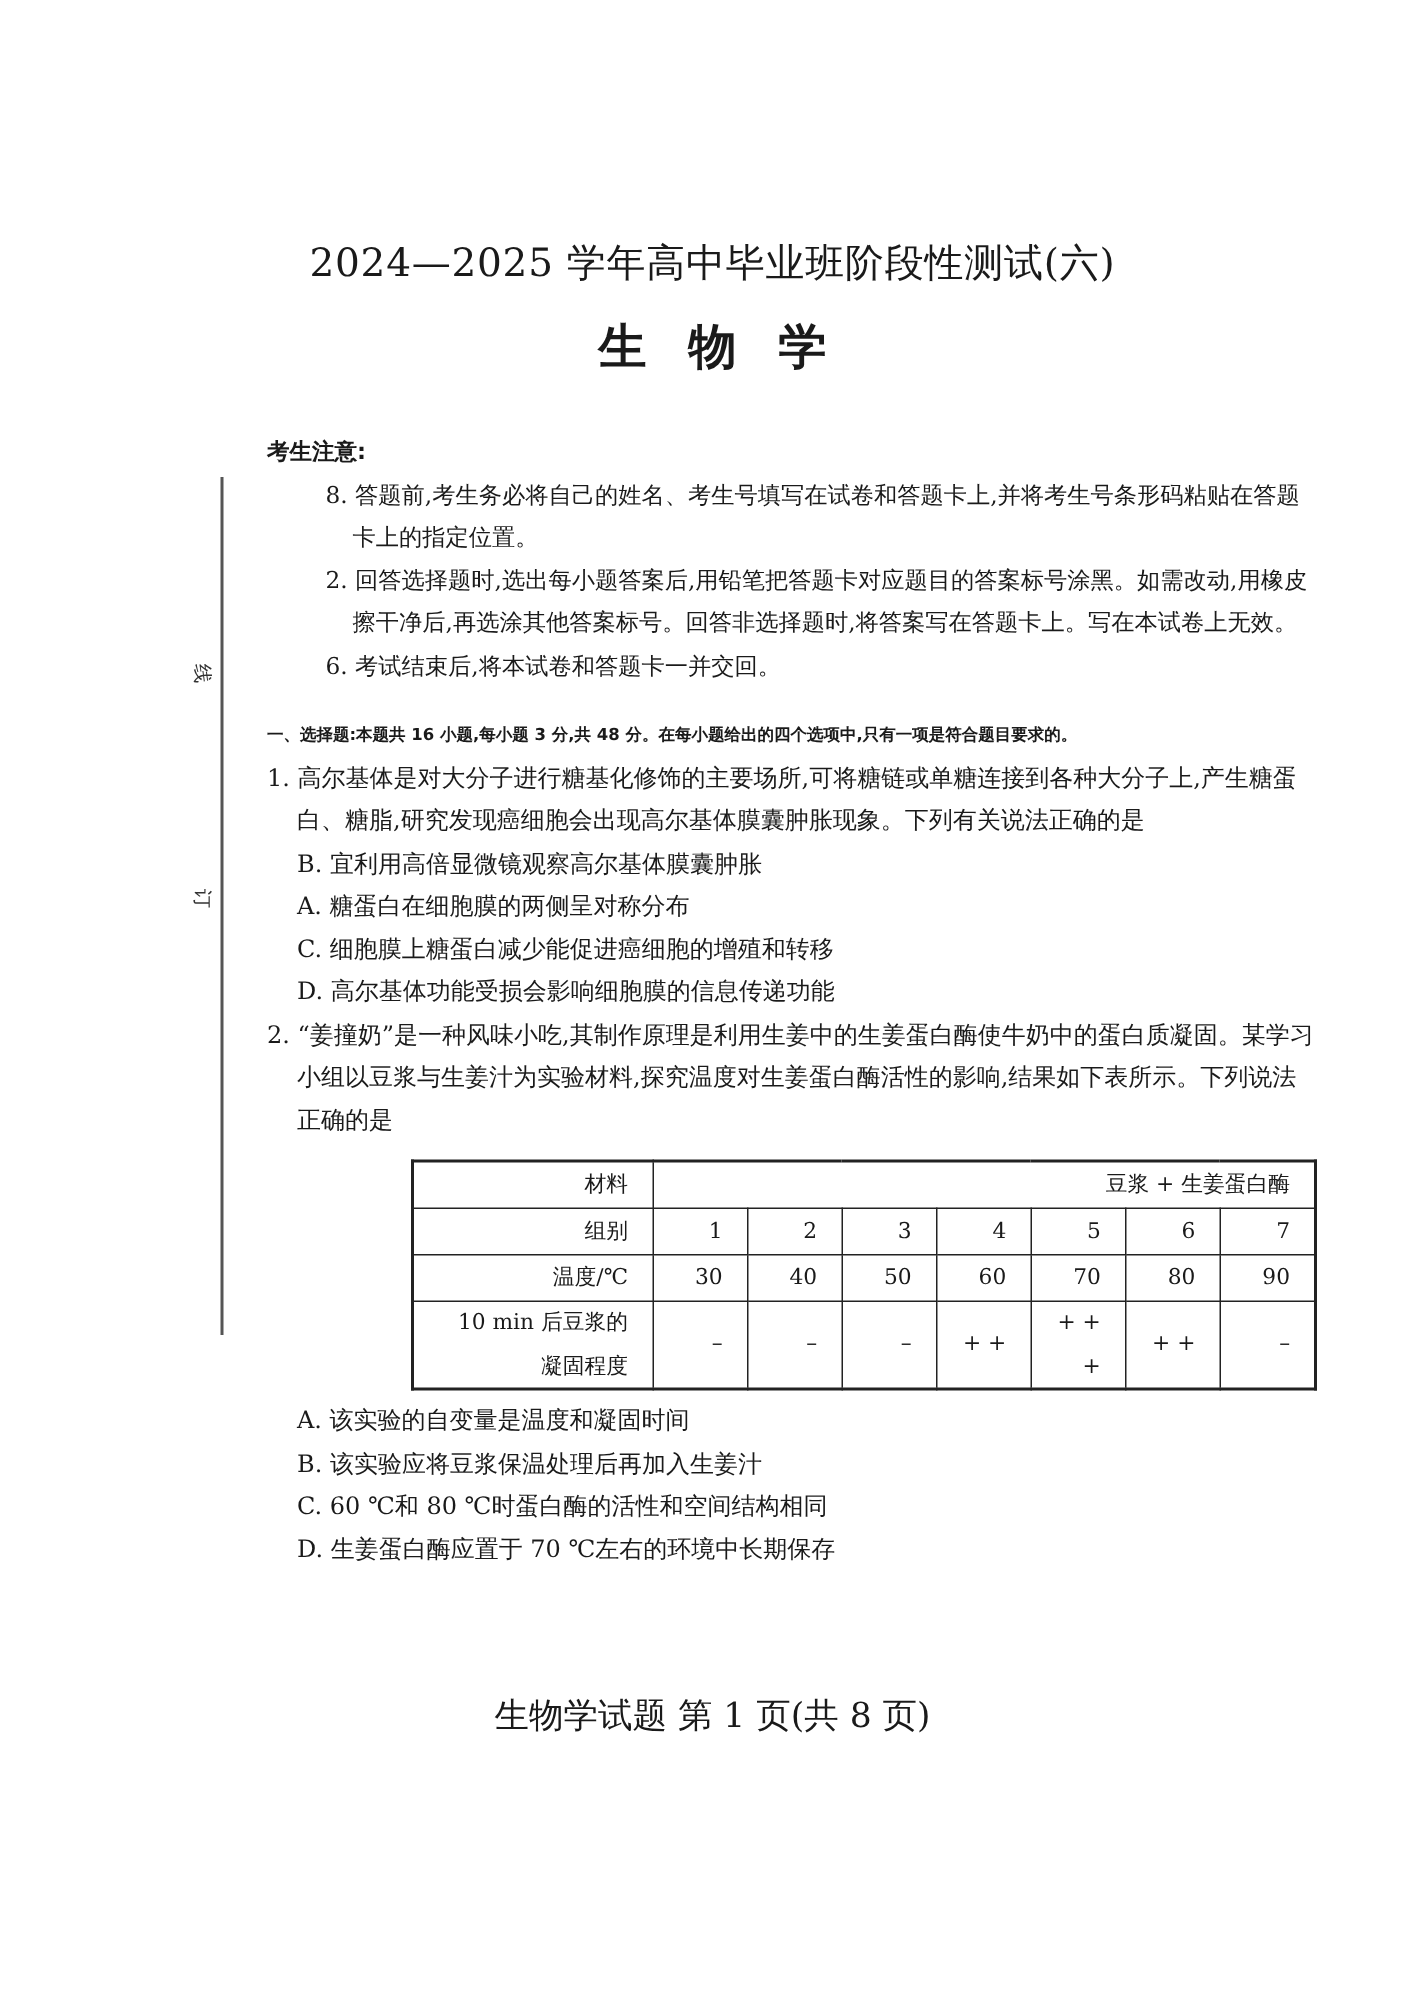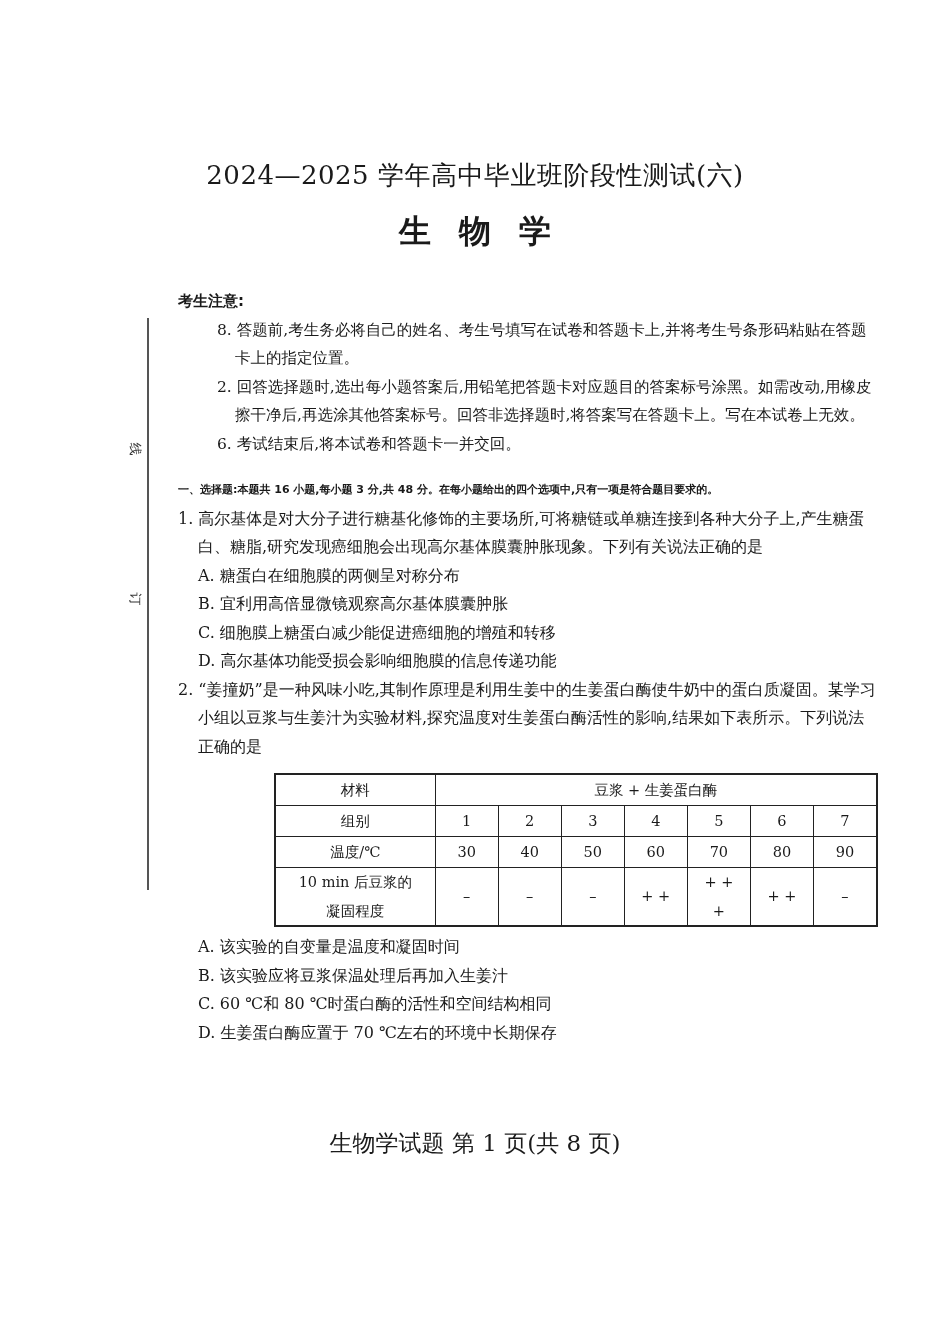--- a/index.html
+++ b/index.html
@@ -13,21 +13,21 @@
     .margin-char { position: absolute; left: 128px; font-size: 13px; color: #333; transform: rotate(90deg); }
     .exam-title { position: absolute; top: 158px; left: 0; width: 950px; text-align: center; font-size: 26px; letter-spacing: 0.5px; }
     .subject { position: absolute; top: 210px; left: 0; width: 950px; text-align: center; font-size: 32px; font-weight: bold; font-family: "DejaVu Sans", "Liberation Sans", sans-serif; letter-spacing: 28px; padding-left: 28px; box-sizing: border-box; }
     .content { position: absolute; left: 178px; top: 287px; width: 700px; font-size: 16px; line-height: 28.5px; }
     .notice-title { font-weight: bold; font-family: "DejaVu Sans", "Liberation Sans", sans-serif; font-size: 15px; }
     .notice-item { padding-left: 57px; text-indent: -18px; font-size: 15.5px; line-height: 28.5px; }
     .section-head { margin-top: 12px; font-weight: bold; font-family: "DejaVu Sans", "Liberation Sans", sans-serif; padding-left: 22px; text-indent: -22px; font-size: 11px; }
     .question { padding-left: 20px; text-indent: -20px; }
     .option { padding-left: 20px; }
     table.data-table { border-collapse: collapse; margin: 12px 0 6px 96px; font-size: 14.5px; }
-    table.data-table td { border: 1px solid #222; text-align: center; height: 30px; padding: 0 16px; }
+    table.data-table td { border: 1px solid #222; text-align: right; height: 30px; padding: 0 16px; }
     table.data-table { border: 2px solid #222; }
     td.col-label { width: 186px; }
     td.col-val { width: 37px; }
     .note { font-size: 13px; line-height: 24px; margin-top: 4px; }
     .footer { position: absolute; top: 1128px; left: 0; width: 950px; text-align: center; font-size: 23px; }
   </style>
 </head>
 <body>
 
 <div class="page">
@@ -41,22 +41,22 @@
 
   <div class="content">
     <div class="notice-title">考生注意:</div>
     <div class="notice-item">8. 答题前,考生务必将自己的姓名、考生号填写在试卷和答题卡上,并将考生号条形码粘贴在答题卡上的指定位置。</div>
     <div class="notice-item">2. 回答选择题时,选出每小题答案后,用铅笔把答题卡对应题目的答案标号涂黑。如需改动,用橡皮擦干净后,再选涂其他答案标号。回答非选择题时,将答案写在答题卡上。写在本试卷上无效。</div>
     <div class="notice-item">6. 考试结束后,将本试卷和答题卡一并交回。</div>
 
     <div class="section-head" style="margin-top:18px;">一、选择题:本题共 16 小题,每小题 3 分,共 48 分。在每小题给出的四个选项中,只有一项是符合题目要求的。</div>
 
     <div class="question">1. 高尔基体是对大分子进行糖基化修饰的主要场所,可将糖链或单糖连接到各种大分子上,产生糖蛋白、糖脂,研究发现癌细胞会出现高尔基体膜囊肿胀现象。下列有关说法正确的是</div>
+    <div class="option">B. 宜利用高倍显微镜观察高尔基体膜囊肿胀</div>
     <div class="option">A. 糖蛋白在细胞膜的两侧呈对称分布</div>
-    <div class="option">B. 宜利用高倍显微镜观察高尔基体膜囊肿胀</div>
     <div class="option">C. 细胞膜上糖蛋白减少能促进癌细胞的增殖和转移</div>
     <div class="option">D. 高尔基体功能受损会影响细胞膜的信息传递功能</div>
 
     <div class="question">2. “姜撞奶”是一种风味小吃,其制作原理是利用生姜中的生姜蛋白酶使牛奶中的蛋白质凝固。某学习小组以豆浆与生姜汁为实验材料,探究温度对生姜蛋白酶活性的影响,结果如下表所示。下列说法正确的是</div>
 
     <table class="data-table">
       <tbody>
           <tr>
         <td class="col-label">材料</td>
         <td colspan="7">豆浆 + 生姜蛋白酶</td>

